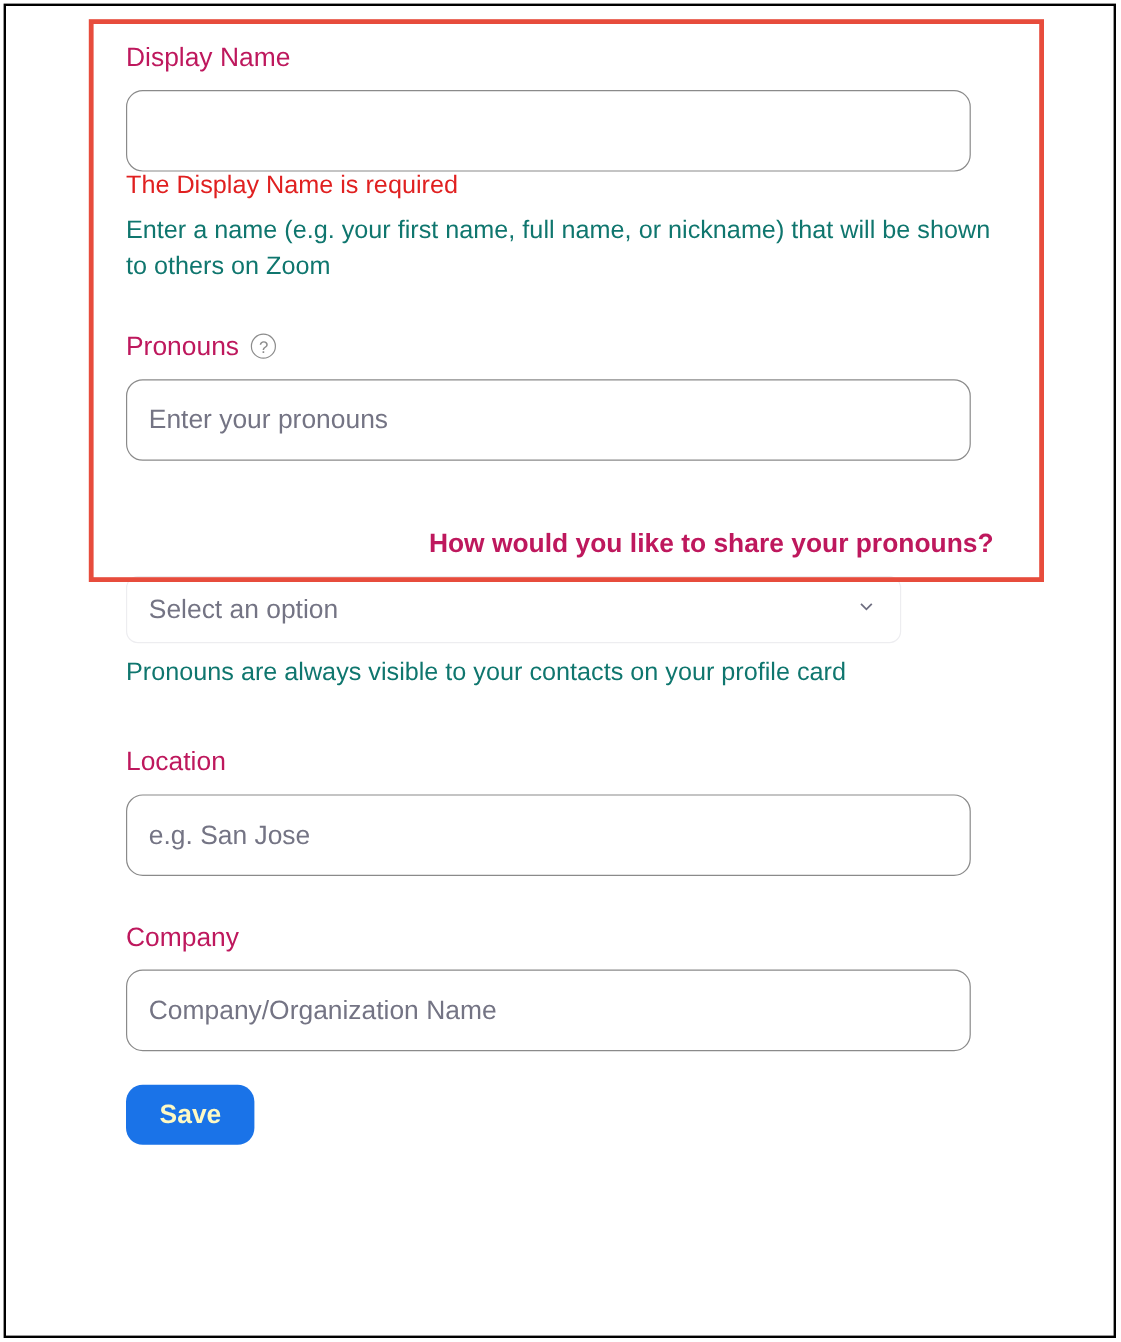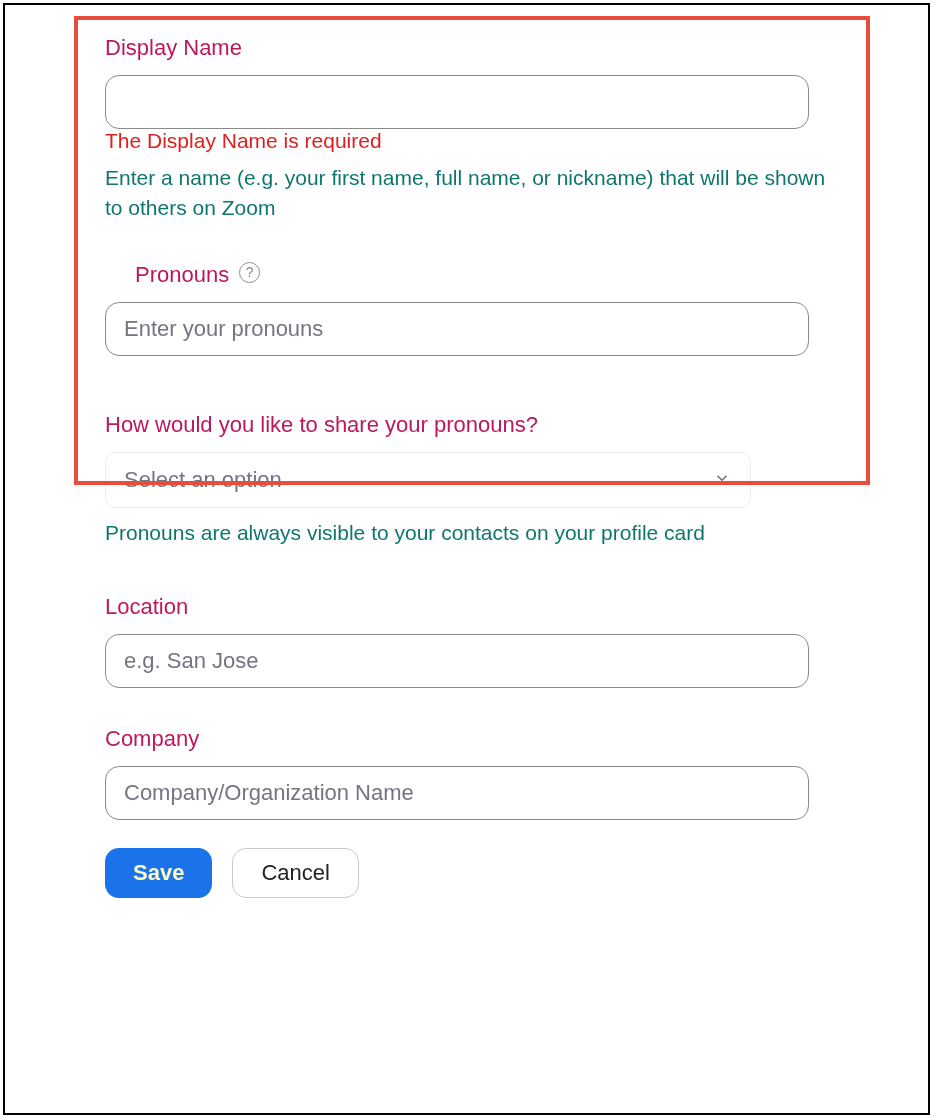--- a/index.html
+++ b/index.html
@@ -42,42 +42,42 @@
     }
     .field-label {
       font-size: 22px;
       font-weight: 400;
       color: #be185d;
       display: block;
       margin-bottom: 14px;
     }
     .field-label-row {
       display: flex;
+      align-items: center;
       gap: 10px;
       margin-bottom: 14px;
-      margin-left: 30px;
     }
     .field-label-row .field-label {
       margin-bottom: 0;
     }
     .help-icon {
       width: 21px;
       height: 21px;
       border: 1.5px solid #8c8c8c;
       border-radius: 50%;
       display: inline-flex;
       align-items: center;
       justify-content: center;
       font-size: 14px;
       color: #8c8c8c;
       cursor: pointer;
     }
     .text-input {
       width: 704px;
-      height: 54px;
+      height: 68px;
       border: 1px solid #8a8a8a;
       border-radius: 14px;
       padding: 0 18px;
       font-size: 22px;
       color: #333333;
       background: #ffffff;
       outline: none;
     }
     .text-input::placeholder {
       color: #747484;
@@ -170,21 +170,21 @@
 
     <div class="field-group" style="margin-bottom:56px;">
       <div class="field-label-row">
         <label class="field-label">Pronouns</label>
         <span class="help-icon">?</span>
       </div>
       <input type="text" class="text-input" placeholder="Enter your pronouns" style="">
     </div>
 
     <div class="field-group" style="margin-bottom:46px;">
-      <label class="field-label" style="font-weight:400;">How would you like to share your pronouns?</label>
+      <label class="field-label" style="font-weight:700;text-align:right;">How would you like to share your pronouns?</label>
       <div class="select-wrap">
         <div class="select-input">Select an option</div>
         <span class="chevron-down">
           <svg viewBox="0 0 24 24">
               <polyline points="6 9 12 15 18 9"></polyline>
             </svg>
         </span>
       </div>
       <div class="help-text">Pronouns are always visible to your contacts on your profile card</div>
     </div>
@@ -194,17 +194,16 @@
       <input type="text" class="text-input" placeholder="e.g. San Jose" style="">
     </div>
 
     <div class="field-group tight">
       <label class="field-label">Company</label>
       <input type="text" class="text-input" placeholder="Company/Organization Name" style="">
     </div>
 
     <div class="button-row">
       <button class="btn btn-primary">Save</button>
-      <button class="btn btn-secondary">Cancel</button>
     </div>
 
   </div>
 </div>
 
 </body></html>

